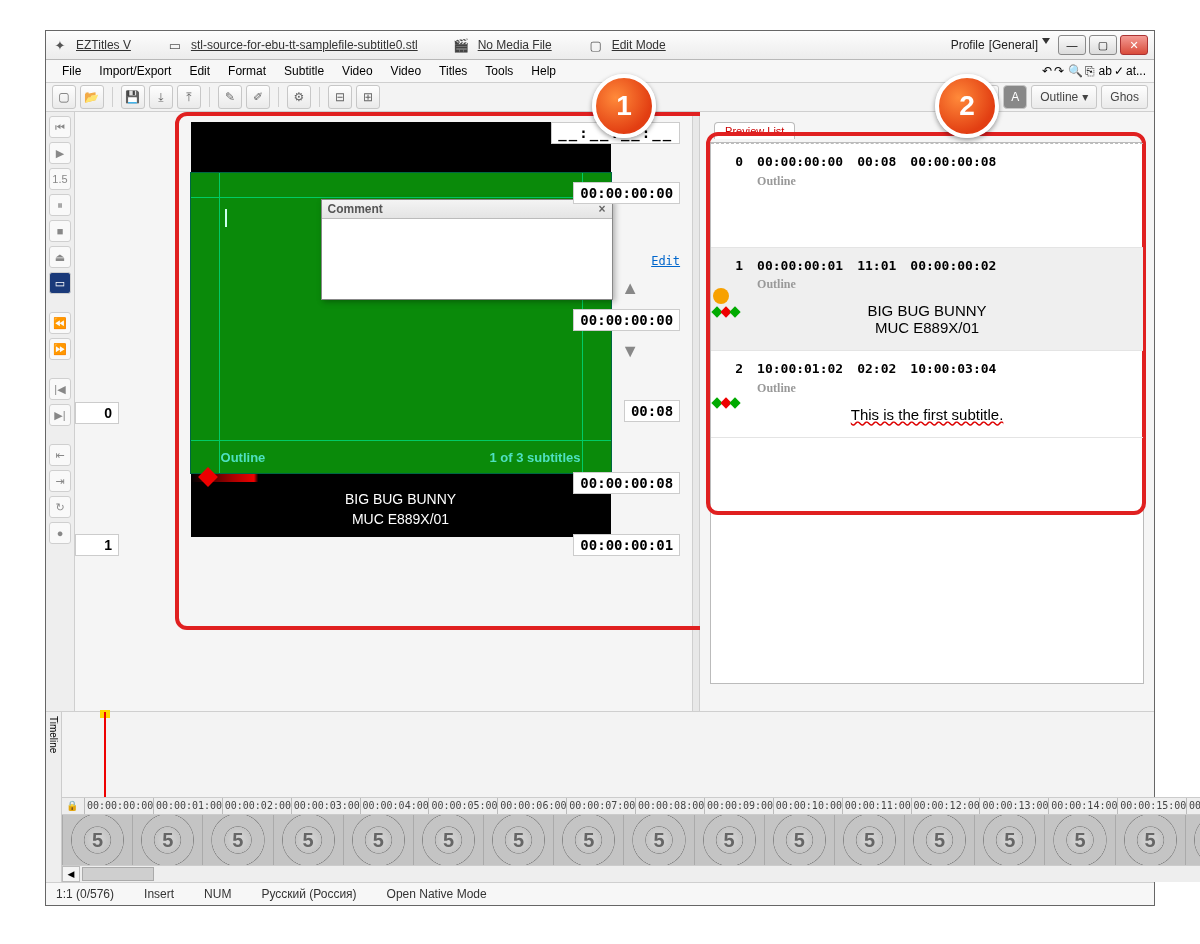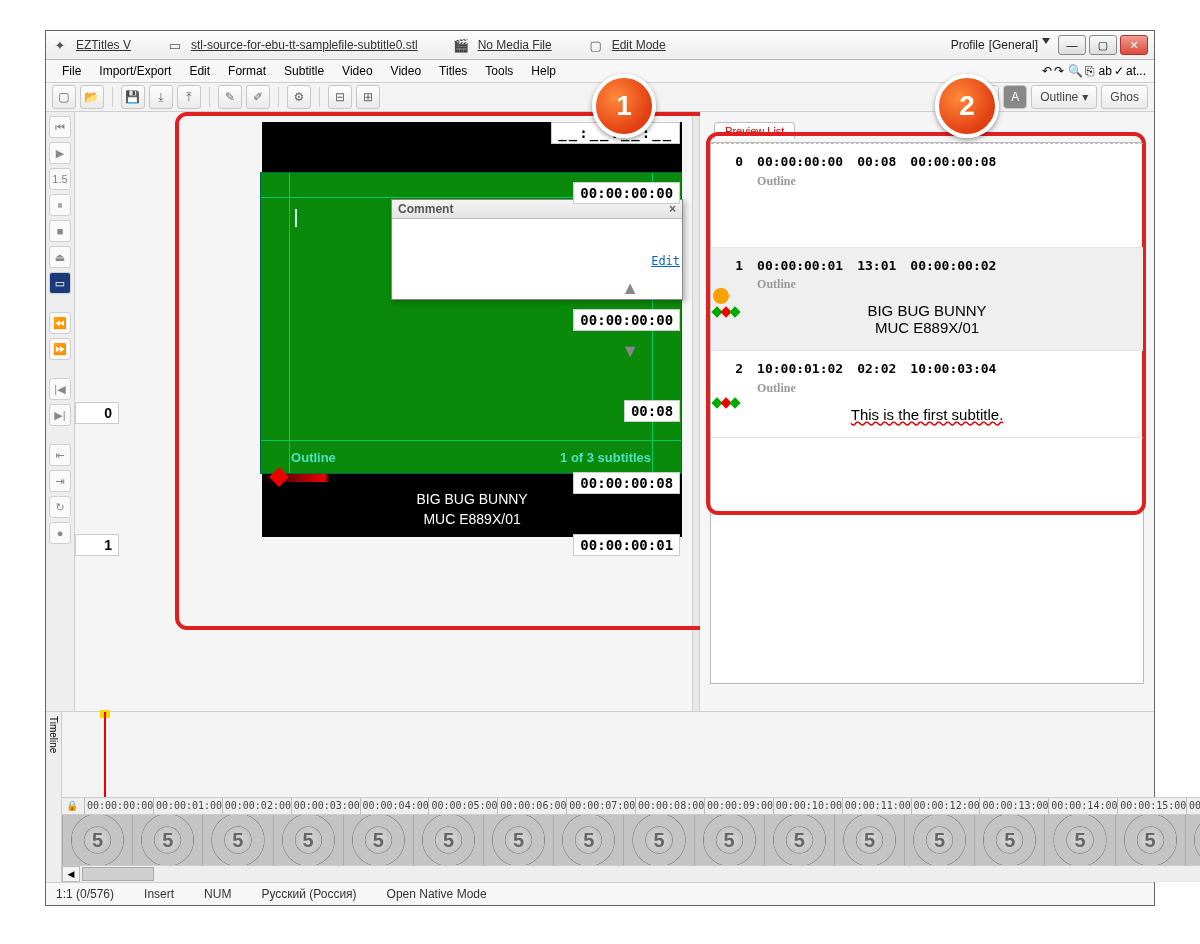--- a/index.html
+++ b/index.html
@@ -24,21 +24,21 @@
 .leftbar{width:28px;background:#eee;border-right:1px solid #cfcfcf;display:flex;flex-direction:column;align-items:center;gap:4px;padding-top:4px;}
 .leftbar .lb{width:20px;height:20px;border:1px solid #cfcfcf;border-radius:3px;background:#f9f9f9;display:flex;align-items:center;justify-content:center;color:#888;font-size:11px;}
 .center{flex:1;display:flex;overflow:hidden;}
 .editor{flex:1.15;position:relative;padding:10px 10px 10px 20px;background:#f5f5f5;}
 .redframe{position:absolute;border:4px solid #E02020;border-radius:12px;pointer-events:none;}
 .frame1{left:100px;top:0;width:560px;height:510px;}
 .frame2{left:6px;top:20px;right:8px;height:375px;}
 .numbubble{position:absolute;width:56px;height:56px;border-radius:50%;background:radial-gradient(circle at 35% 35%,#ff8a3a,#e23e12 70%);border:4px solid #fff;box-shadow:0 2px 5px rgba(0,0,0,.4);display:flex;align-items:center;justify-content:center;color:#fff;font:700 28px/1 Arial;pointer-events:none;}
 .bubble1{left:592px;top:74px;}
 .bubble2{left:935px;top:74px;}
-.edcol{display:flex;flex-direction:column;align-items:flex-end;margin-left:24px;}
+.edcol{display:flex;flex-direction:column;align-items:center;margin-left:24px;}
 .blackbar{width:420px;height:50px;background:#000;}
 .green{width:420px;height:300px;background:#0a8a0a;position:relative;border:1px solid #064;}
 .green .gv{position:absolute;top:0;bottom:0;border-left:1px solid #0c6;}
 .green .gv.l{left:28px;}
 .green .gv.r{right:28px;}
 .green .gh{position:absolute;left:0;right:0;border-top:1px solid #0c6;}
 .green .gh.t{top:24px;}
 .green .gh.b{bottom:32px;}
 .green .footer{position:absolute;left:30px;right:30px;bottom:8px;display:flex;justify-content:space-between;color:#4fe0c0;font-weight:bold;font-size:13px;}
 .cursor{position:absolute;left:34px;top:36px;width:2px;height:18px;background:#cfe;}
@@ -271,21 +271,21 @@
                     <span class="clockico"></span>
                     <span class="dia">
                       <span class="d g"></span>
                       <span class="d"></span>
                       <span class="d g"></span>
                     </span>
                   </div>
              <div class="hdr">
                     <span class="idx">1</span>
                     <span>00:00:00:01</span>
-                    <span>13:01</span>
+                    <span>11:01</span>
                     <span>00:00:00:02</span>
                   </div>
              <div class="sty">Outline</div>
              <div class="txt"><span>BIG BUG BUNNY</span><br><span>MUC E889X/01</span></div>
            </div>
 
            <div class="row">
              <div class="marks" style="top:48px">
                     <span class="dia">
                       <span class="d g"></span>

